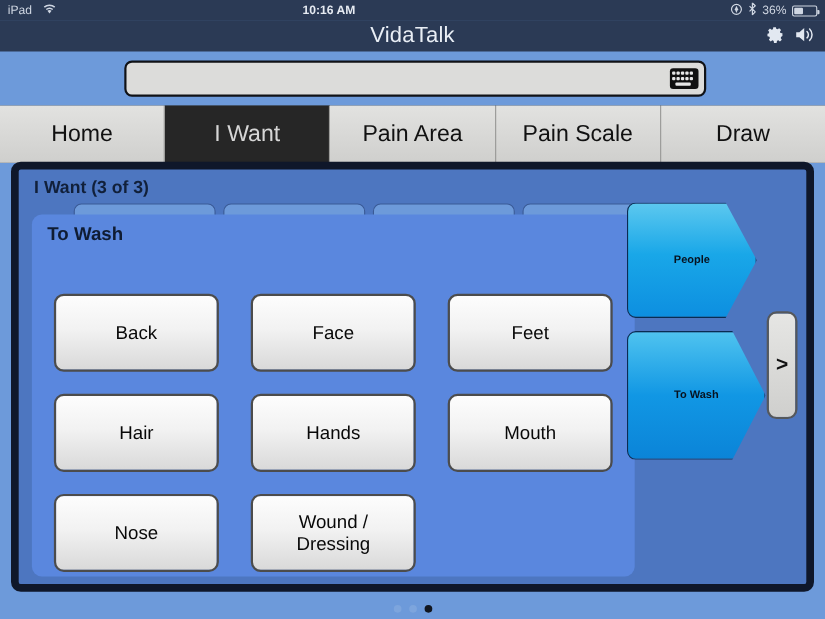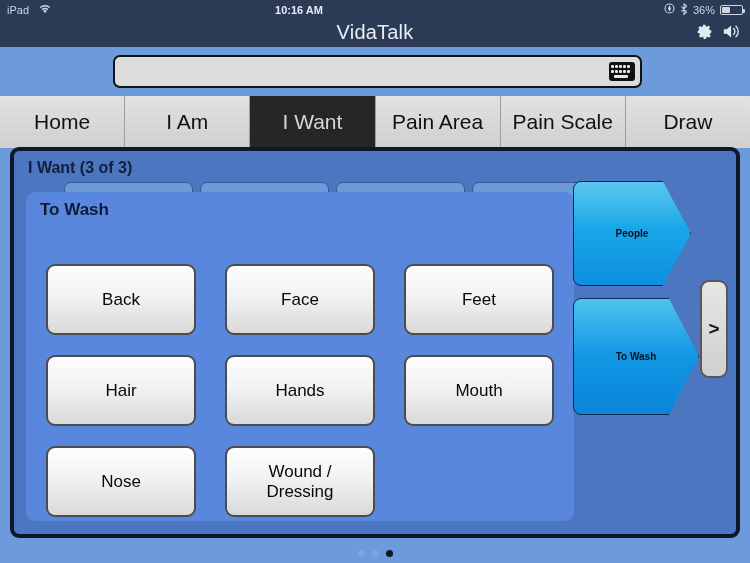--- a/index.html
+++ b/index.html
@@ -85,21 +85,21 @@
     background: linear-gradient(180deg,#e2e2e0 0%, #cfcfcd 100%);
     cursor: pointer;
   }
   .tab:last-child { border-right: 0; }
   .tab.active { background: #262626; color: #d6d6d6; }
 
   
   .content-frame {
     position: absolute; left: 10px; top: 147px; width: 730px; height: 391px;
     background: #4d76c0;
-    border: 4px solid #0f172a;
+    border: 7px solid #0f172a;
     border-radius: 9px;
     overflow: hidden;
   }
   .section-title {
     position: absolute; left: 14px; top: 8px;
     font-size: 16px; font-weight: bold; color: #11203a;
   }
 
   
   .ghost-tabs { position: absolute; left: 50px; top: 31px; width: 520px; height: 14px; }
@@ -245,21 +245,20 @@
         <i style="left:10px;top:8px;width:3px;height:3px"></i>
         <i style="left:14px;top:8px;width:3px;height:3px"></i>
         <i style="left:18px;top:8px;width:3px;height:3px"></i>
         <i style="left:5px;top:13px;width:14px;height:3px"></i>
       </span>
     </div>
   </div>
 
   <div class="tabstrip">
     <div class="tab">Home</div>
-    <div class="tab">I Am</div>
     <div class="tab active">I Want</div>
     <div class="tab">Pain Area</div>
     <div class="tab">Pain Scale</div>
     <div class="tab">Draw</div>
   </div>
 
   <div class="content-frame">
 
     <div class="section-title">I Want (3 of 3)</div>
 

